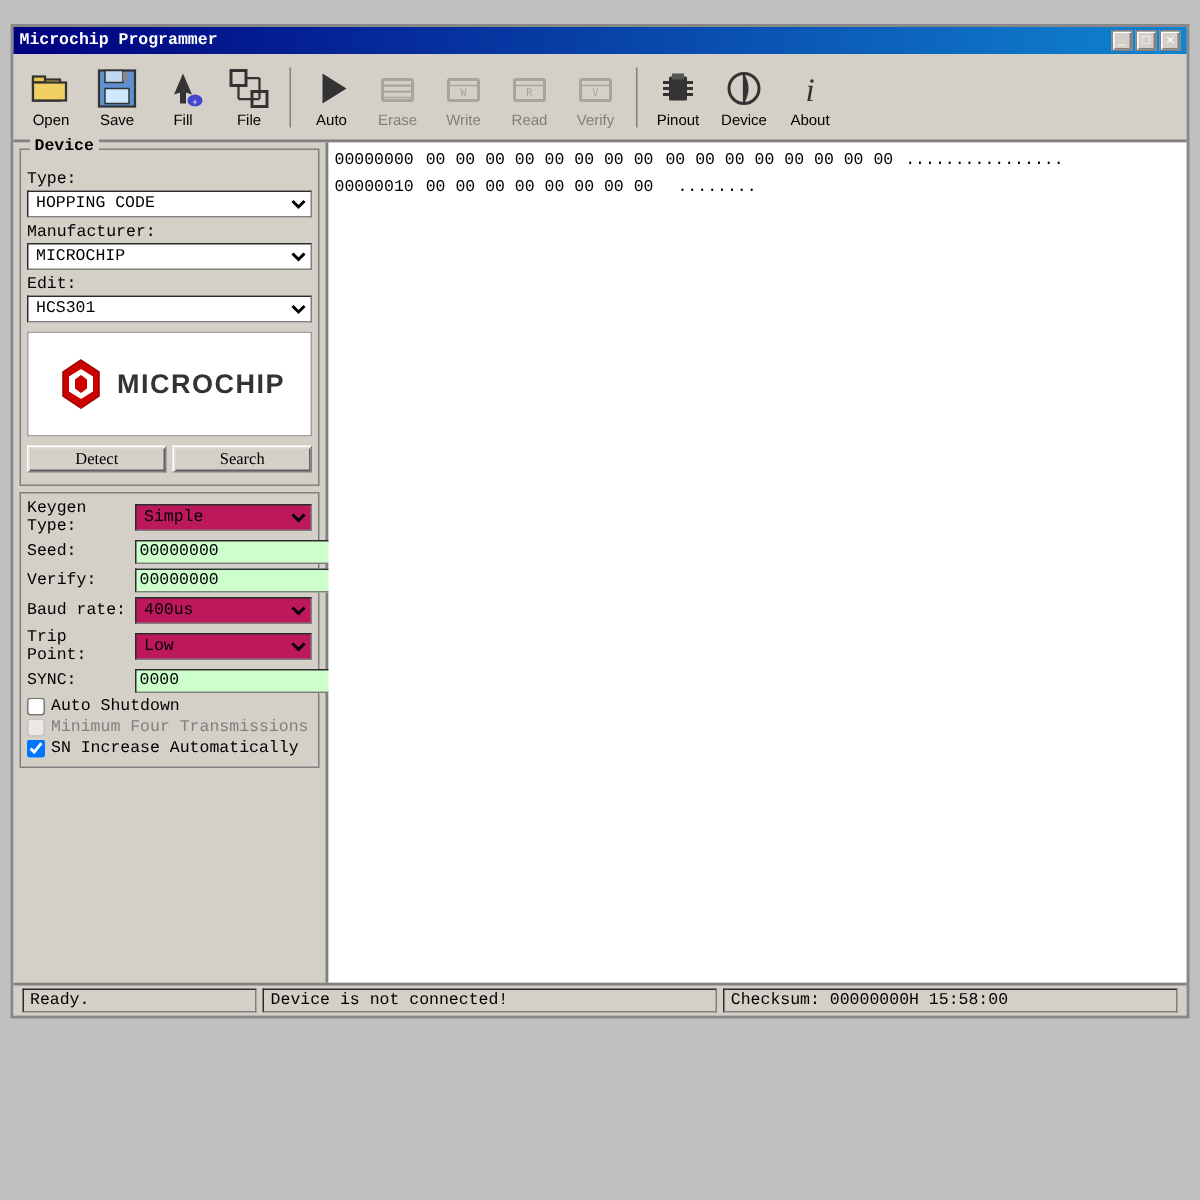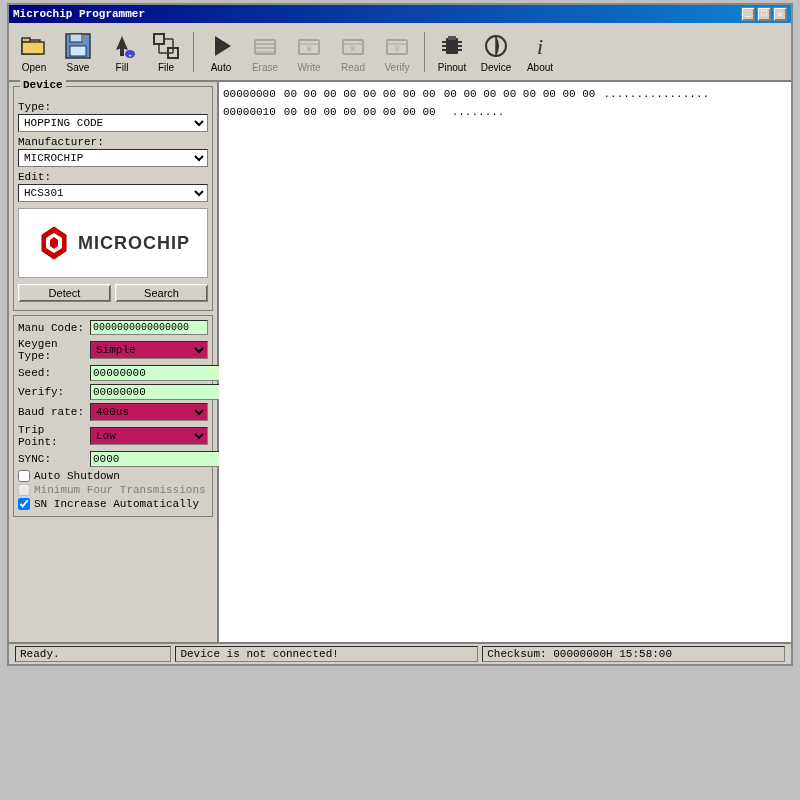--- a/index.html
+++ b/index.html
@@ -6,21 +6,21 @@
     body {
       background: #c0c0c0;
       font-family: 'Courier New', monospace;
       font-size: 11px;
       overflow: hidden;
       width: 800px;
       height: 800px;
     }
     .window {
       width: 786px;
-      margin: 3px auto;
+      margin: 16px auto;
       border: 2px solid #888;
       background: #d4d0c8;
       box-shadow: inset 1px 1px #fff, inset -1px -1px #808080;
     }
     .title-bar {
       background: linear-gradient(to right, #000080, #1084d0);
       color: white;
       padding: 2px 4px;
       font-size: 11px;
       font-weight: bold;
@@ -166,21 +166,21 @@
       color: #333;
     }
     .detect-search-row {
       display: flex;
       gap: 4px;
       margin: 4px 0;
     }
     .win-btn {
       flex: 1;
       font-size: 11px;
-      font-family: Liberation Sans, sans-serif;
+      font-family: Liberation Serif, serif;
       padding: 2px 4px;
       background: #d4d0c8;
       border: 1px solid;
       border-color: #fff #808080 #808080 #fff;
       cursor: pointer;
       box-shadow: inset 1px 1px #e0ddd8, inset -1px -1px #606060;
     }
     .field-row {
       display: flex;
       align-items: center;
@@ -444,24 +444,20 @@
 
           <div class="detect-search-row">
             <button class="win-btn">Detect</button>
             <button class="win-btn">Search</button>
           </div>
         </div>
       </div>
 
       <div style="border: 1px solid #808080; padding: 4px;">
         <div class="field-row">
-          <span class="field-label">Manu Code:</span>
-          <input class="field-input" type="text" value="0000000000000000" style="width: 110px; font-size: 10px;">
-        </div>
-        <div class="field-row">
           <span class="field-label">Keygen Type:</span>
           <select class="field-select">
             <option>Simple</option>
           </select>
         </div>
         <div class="field-row">
           <span class="field-label">Seed:</span>
           <input class="field-input" type="text" value="00000000" style="">
         </div>
         <div class="field-row">

